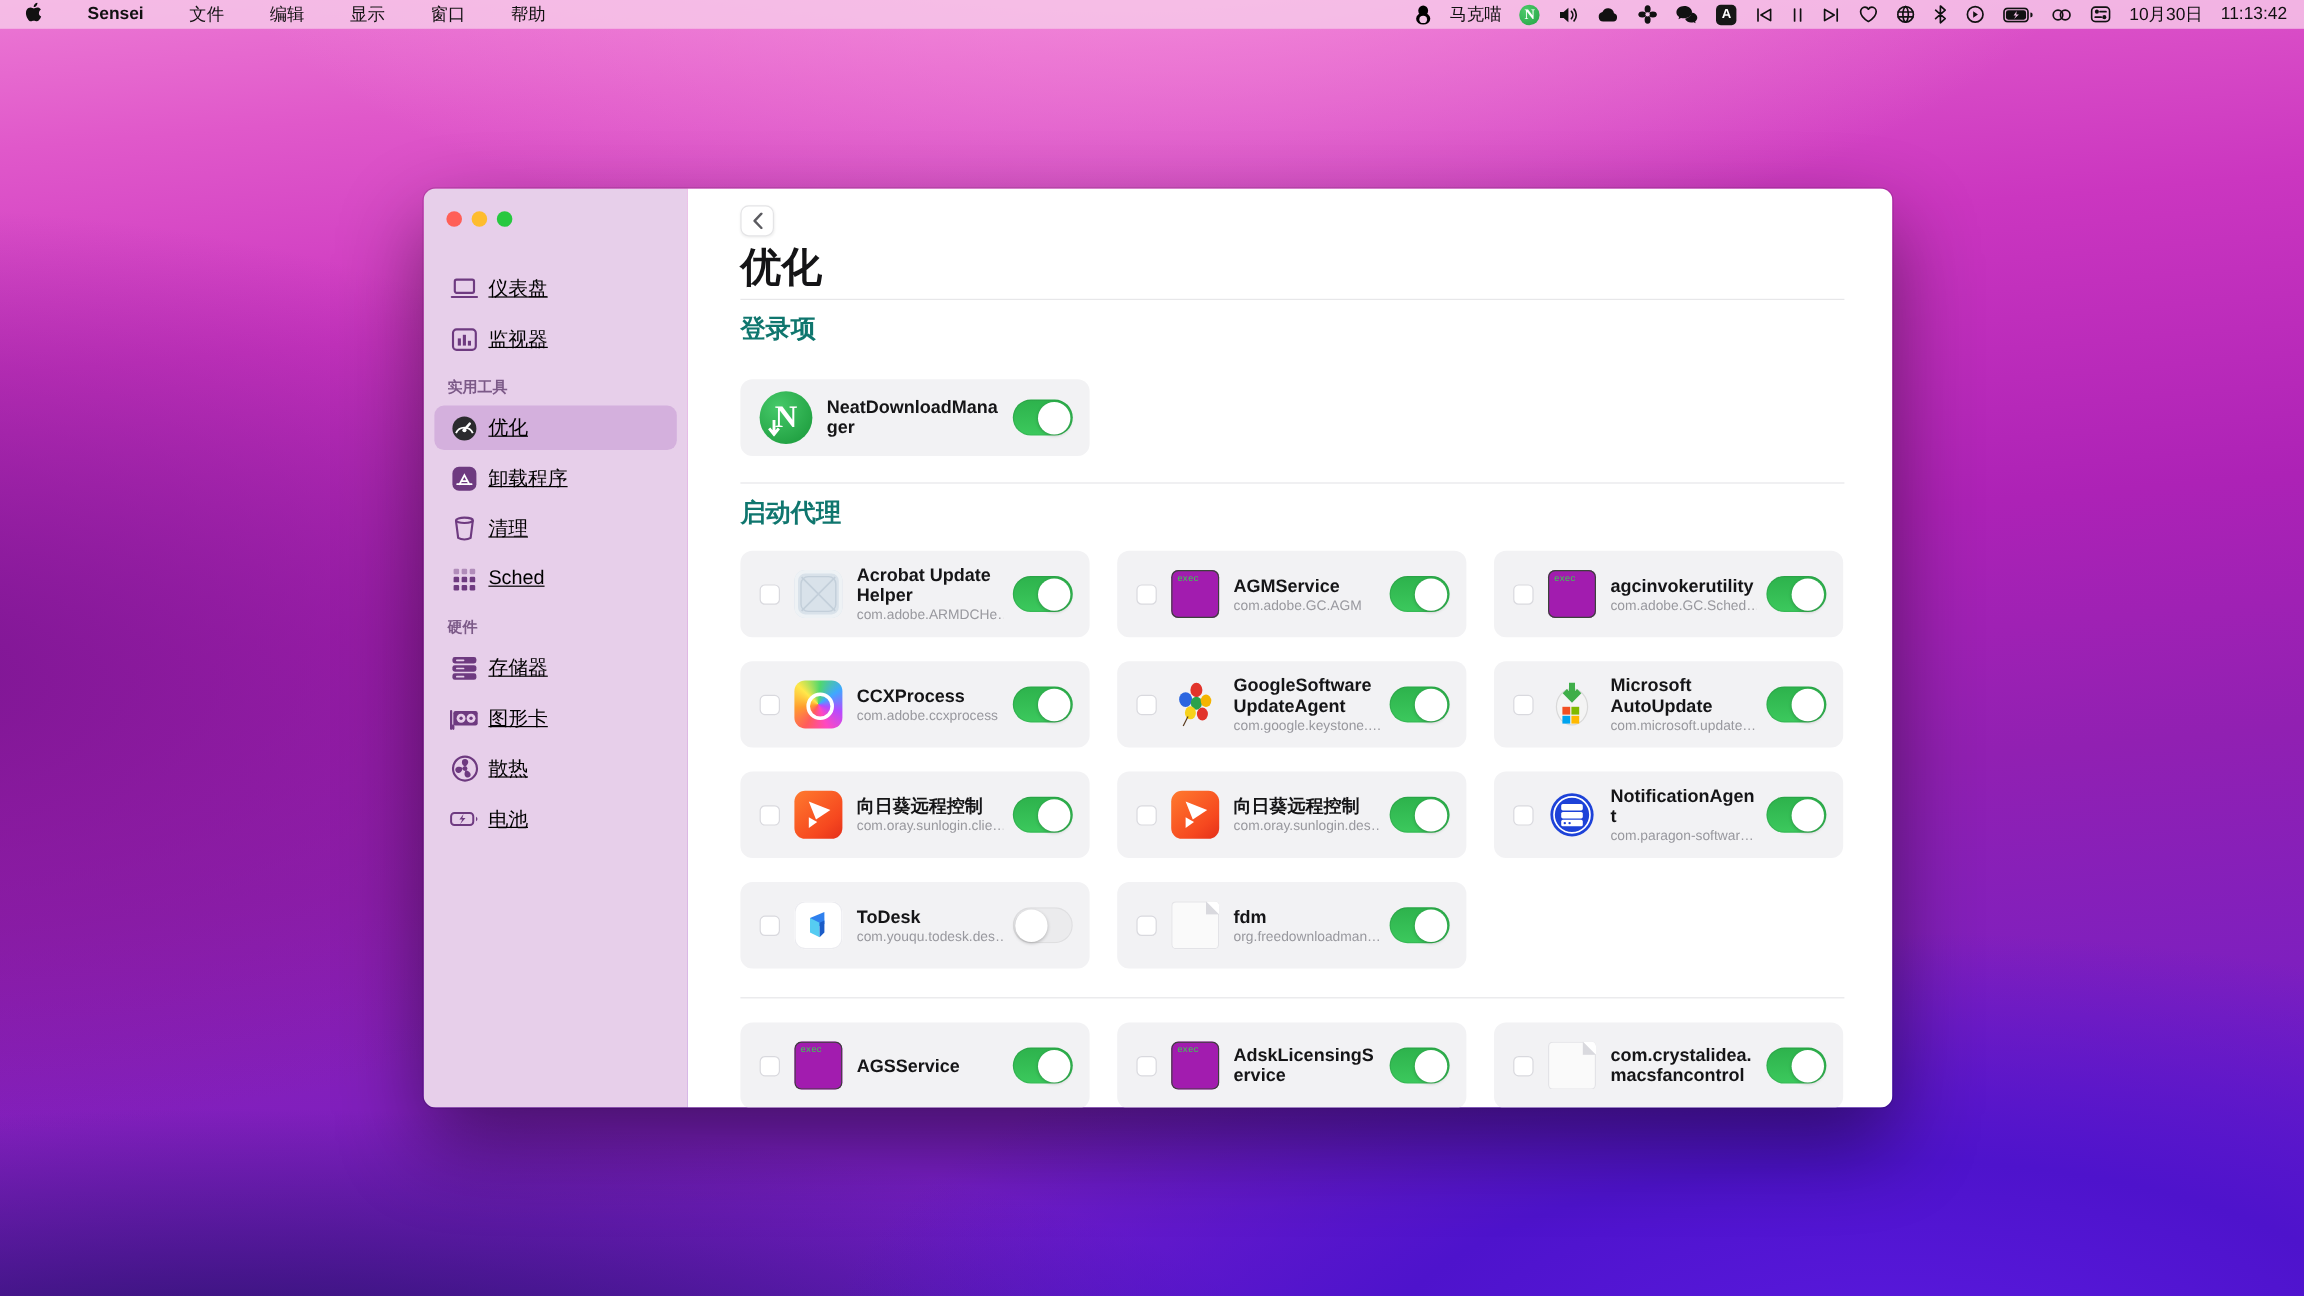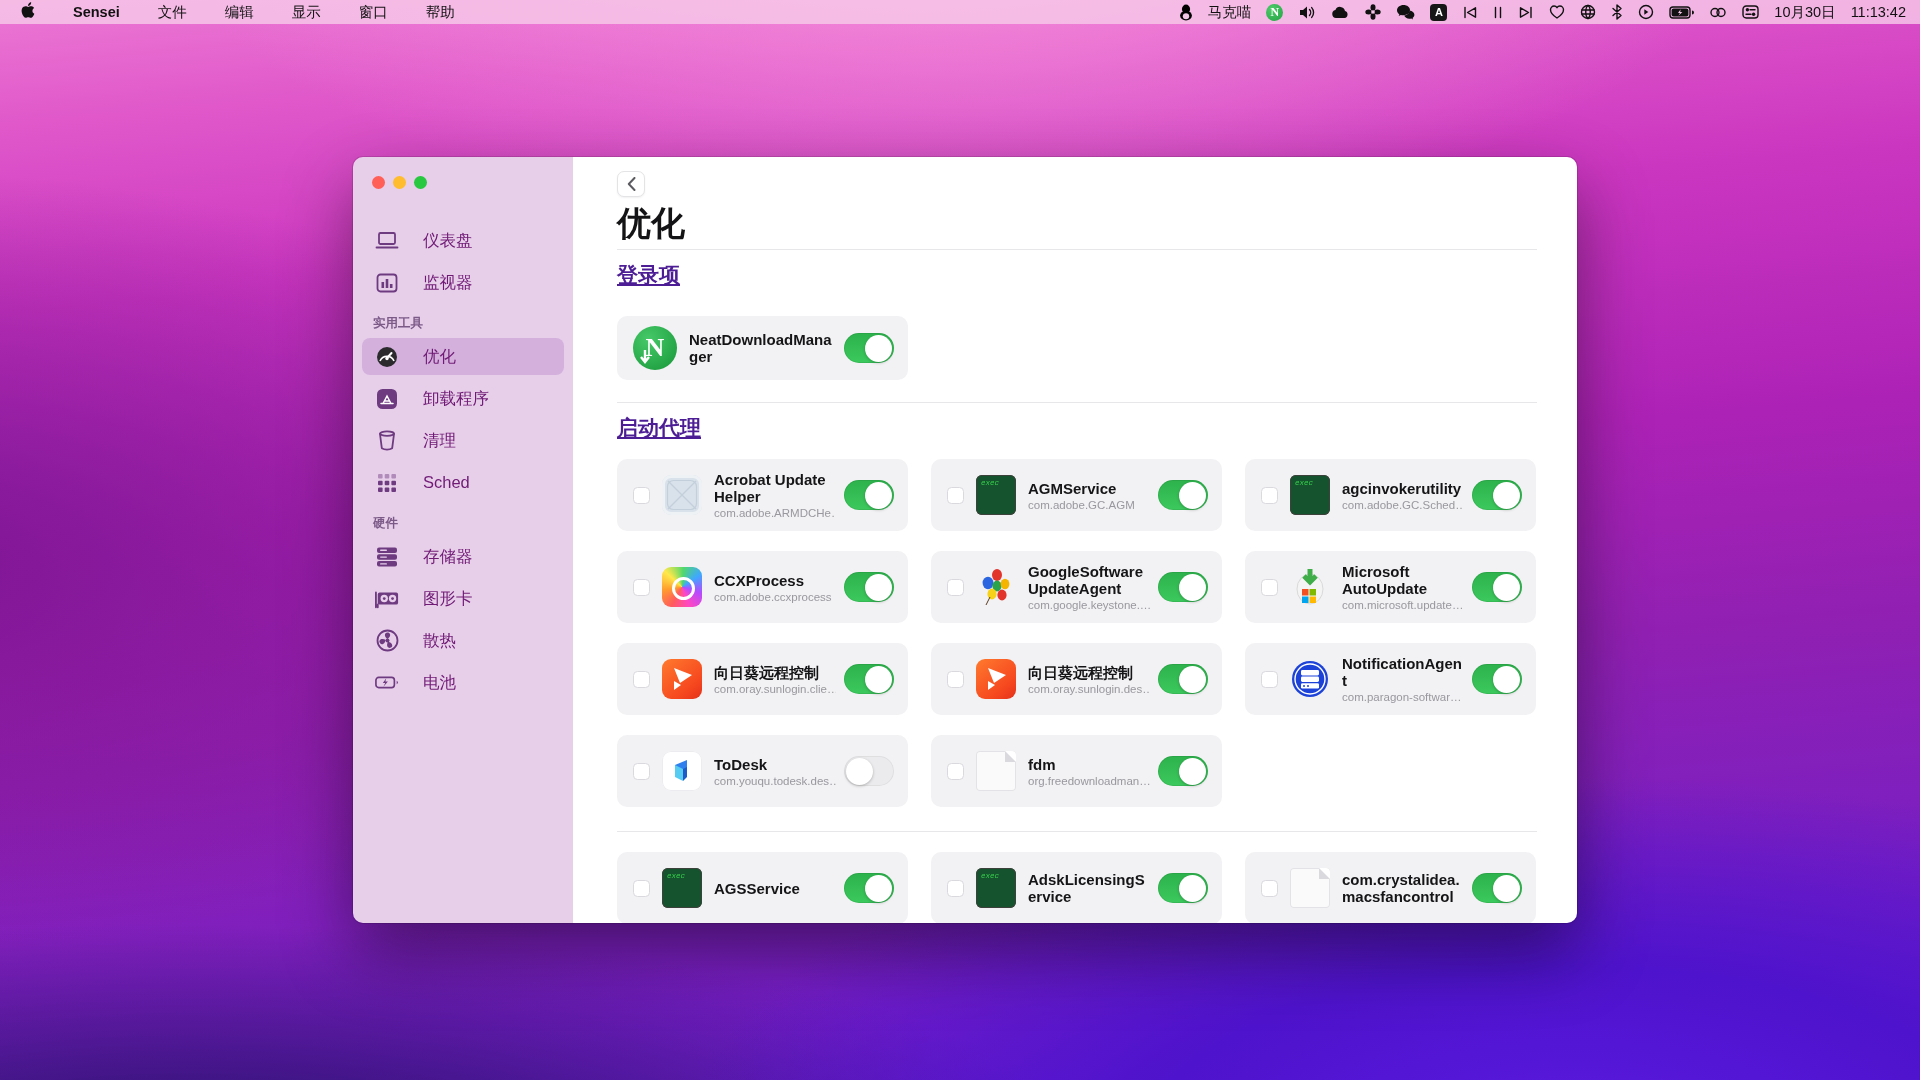--- a/index.html
+++ b/index.html
@@ -53,41 +53,41 @@
     display:flex; flex-direction:column;
   }
   .traffic { position:absolute; top:19px; left:19px; display:flex; gap:8px; }
   .tl { width:13px; height:13px; border-radius:50%; }
   .tl.red { background:#ff5f57; } .tl.yellow { background:#febc2e; } .tl.green { background:#28c840; }
   .side-nav { margin-top:60px; flex:1; }
   .side-section-label {
     font-size:12.5px; color:#7c5a88; margin:14px 0 6px 20px; font-weight:bold;
   }
   .side-item {
-    display:flex; align-items:center; gap:24px; height:37px; margin:5px 9px;
-    padding-left:13px; border-radius:8px; font-size:16.5px; color:#701a75; cursor:default;
+    display:flex; align-items:center; gap:8px; height:37px; margin:5px 9px;
+    padding-left:13px; border-radius:8px; font-size:16.5px; color:#000000; cursor:default;text-decoration:underline;
   }
   .side-item.selected { background:#d4b0dd; }
   .side-item .sicon { width:24px; height:24px; display:flex; align-items:center; justify-content:center; }
   .side-item .sicon svg { display:block; }
   .side-footer { margin:0 9px 16px 9px; }
   
   .content {
     flex:1; background:#fff; padding:14px 40px 0 44px; position:relative; overflow:hidden;
   }
   .back-btn {
     width:28px; height:26px; border:1px solid #e4e4e6; border-radius:7px; background:#fff;
     display:flex; align-items:center; justify-content:center; box-shadow:0 1px 2px rgba(0,0,0,.06);
   }
   h1.page-title { font-size:34px; font-weight:bold; color:#141416; margin-top:4px; line-height:44px; }
   .divider { border:none; border-top:1px solid #e7e7e9; }
   .divider.d1 { margin-top:4px; }
   .divider.d2 { margin-top:22px; }
   .divider.d3 { margin-top:24px; }
-  h2.section-title { font-size:21px; font-weight:bold; color:#4c1d95; line-height:26px; margin-top:12px;text-decoration:underline; }
+  h2.section-title { font-size:21px; font-weight:bold; color:#0f766e; line-height:26px; margin-top:12px; }
   .grid { display:grid; grid-template-columns:repeat(3, 291px); column-gap:23px; row-gap:20px; margin-top:18px; }
   .grid.login { margin-top:28px; }
   .grid.daemons { margin-top:20px; }
   .card {
     background:#f2f2f4; border-radius:10px; height:72px;
     display:flex; align-items:center; padding:0 14px 0 16px;
   }
   .card.login-card { height:64px; }
   .checkbox {
     width:17px; height:17px; border-radius:4.5px; background:#fff;
@@ -109,21 +109,21 @@
   }
   .switch.on .knob { right:2px; } .switch.off .knob { left:2px; }
   
   .ic { width:100%; height:100%; border-radius:9px; position:relative; overflow:hidden; }
   .ic-generic { background:#d9e2ea; box-shadow: inset 0 0 0 3px #eef2f5; }
   .ic-cc { background: conic-gradient(from 210deg, #ff5c5c, #ff9d2e, #ffe84a, #51d86c, #3fa8ff, #b44bff, #ff48c1, #ff5c5c); }
   .ic-cc::after {
     content:""; position:absolute; left:50%; top:50%; width:17px; height:17px; margin:-10.5px 0 0 -10.5px;
     border:3.5px solid #fff; border-radius:50%;
   }
-  .ic-exec { background:#14532d; border-radius:6px; box-shadow: inset 0 0 0 1px #3c423b; font-style: italic; }
+  .ic-exec { background:#a21caf; border-radius:6px; box-shadow: inset 0 0 0 1px #3c423b; }
   .ic-exec .exec-txt { position:absolute; top:4px; left:5px; color:#39d14e; font-size:7.5px; font-family:"Liberation Mono","DejaVu Sans Mono",monospace; }
   .ic-sun { background:linear-gradient(140deg,#ff7a2e 0%,#f6481f 70%, #e4301a 100%); }
   .ic-doc { background:#fafafa; border-radius:4px; box-shadow: inset 0 0 0 1px #e3e3e7; }
   .ic-doc::after { content:""; position:absolute; top:0; right:0; border-style:solid; border-width:0 11px 11px 0; border-color:#d9d9de #fff #d9d9de transparent; }
   .ic-todesk { background:#fff; box-shadow: inset 0 0 0 1px #ececf0; }
   .ic-none { background:transparent; }
   .ndm-big {
     width:44px; height:44px; border-radius:50%;
     background: radial-gradient(circle at 35% 30%, #46c969, #23a344 75%);
     display:flex; align-items:center; justify-content:center; position:relative;

